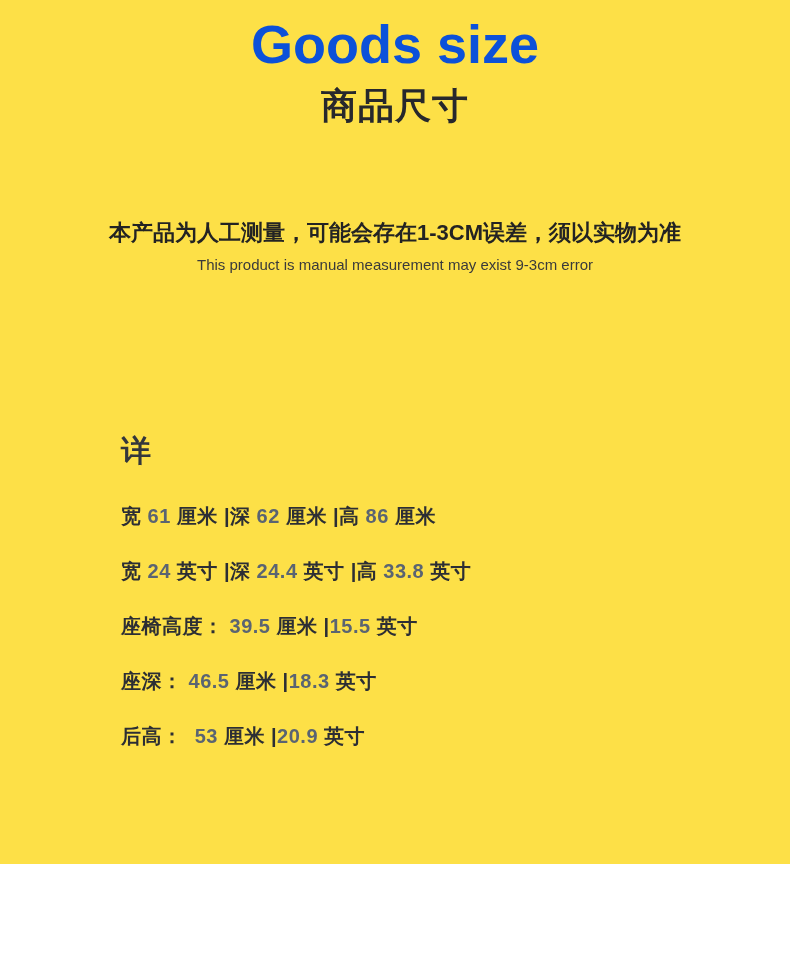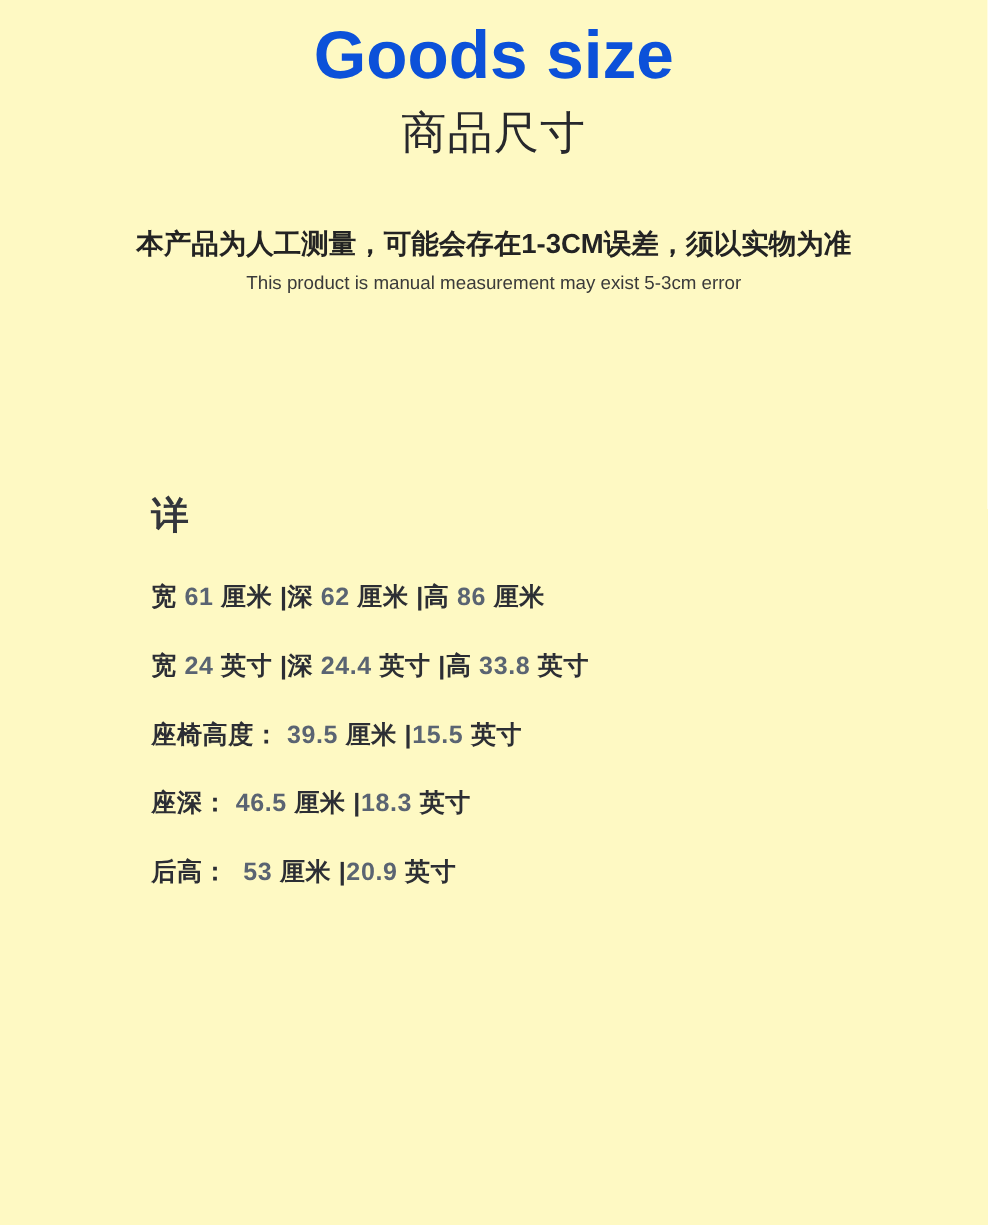--- a/index.html
+++ b/index.html
@@ -3,45 +3,45 @@
 <meta charset="utf-8">
 <style>
   html, body {
     margin: 0;
     padding: 0;
     background: #ffffff;
   }
   .page {
     position: relative;
     width: 790px;
-    height: 980px;
-    background: #fef9c3;
+    height: 864px;
+    background: #fde047;
     overflow: hidden;
     font-family: "Liberation Sans", "DejaVu Sans", sans-serif;
   }
   .title-en {
     margin: 16px 0 0 0;
     text-align: center;
     font-size: 54px;
     line-height: 56px;
     font-weight: 700;
     color: var(--accent-blue, #0c51d9);
     letter-spacing: 0px;
   }
   .title-zh {
     margin: 12px 0 0 0;
     text-align: center;
     font-size: 36px;
     line-height: 44px;
-    font-weight: 400;
+    font-weight: 700;
     color: #27282c;
     letter-spacing: 1px;
   }
   .disc-zh {
-    margin: 52px 0 0 0;
+    margin: 90px 0 0 0;
     text-align: center;
     font-size: 22px;
     line-height: 30px;
     font-weight: 700;
     color: #232323;
   }
   .disc-en {
     margin: 6px 0 0 0;
     text-align: center;
     font-size: 15px;
@@ -81,21 +81,21 @@
 <body>
 
 <div class="page">
 
   <h1 class="title-en">Goods size</h1>
 
   <h2 class="title-zh">商品尺寸</h2>
 
   <div class="disc-zh">本产品为人工测量，可能会存在1-3CM误差，须以实物为准</div>
 
-  <div class="disc-en">This product is manual measurement may exist 5-3cm error</div>
+  <div class="disc-en">This product is manual measurement may exist 9-3cm error</div>
 
   <div class="details">
     <div class="details-label">详</div>
 
     <div class="m-rows"><div class="m-row"><span class="seg-zh">宽 </span><span class="seg-num">61</span><span class="seg-zh"> 厘米 |深 </span><span class="seg-num">62</span><span class="seg-zh"> 厘米 |高 </span><span class="seg-num">86</span><span class="seg-zh"> 厘米</span></div><div class="m-row"><span class="seg-zh">宽 </span><span class="seg-num">24</span><span class="seg-zh"> 英寸 |深 </span><span class="seg-num">24.4</span><span class="seg-zh"> 英寸 |高 </span><span class="seg-num">33.8</span><span class="seg-zh"> 英寸</span></div><div class="m-row"><span class="seg-zh">座椅高度： </span><span class="seg-num">39.5</span><span class="seg-zh"> 厘米 |</span><span class="seg-num">15.5</span><span class="seg-zh"> 英寸</span></div><div class="m-row"><span class="seg-zh">座深： </span><span class="seg-num">46.5</span><span class="seg-zh"> 厘米 |</span><span class="seg-num">18.3</span><span class="seg-zh"> 英寸</span></div><div class="m-row"><span class="seg-zh">后高：  </span><span class="seg-num">53</span><span class="seg-zh"> 厘米 |</span><span class="seg-num">20.9</span><span class="seg-zh"> 英寸</span></div></div>
   </div>
 
 </div>
 
 </body></html>

